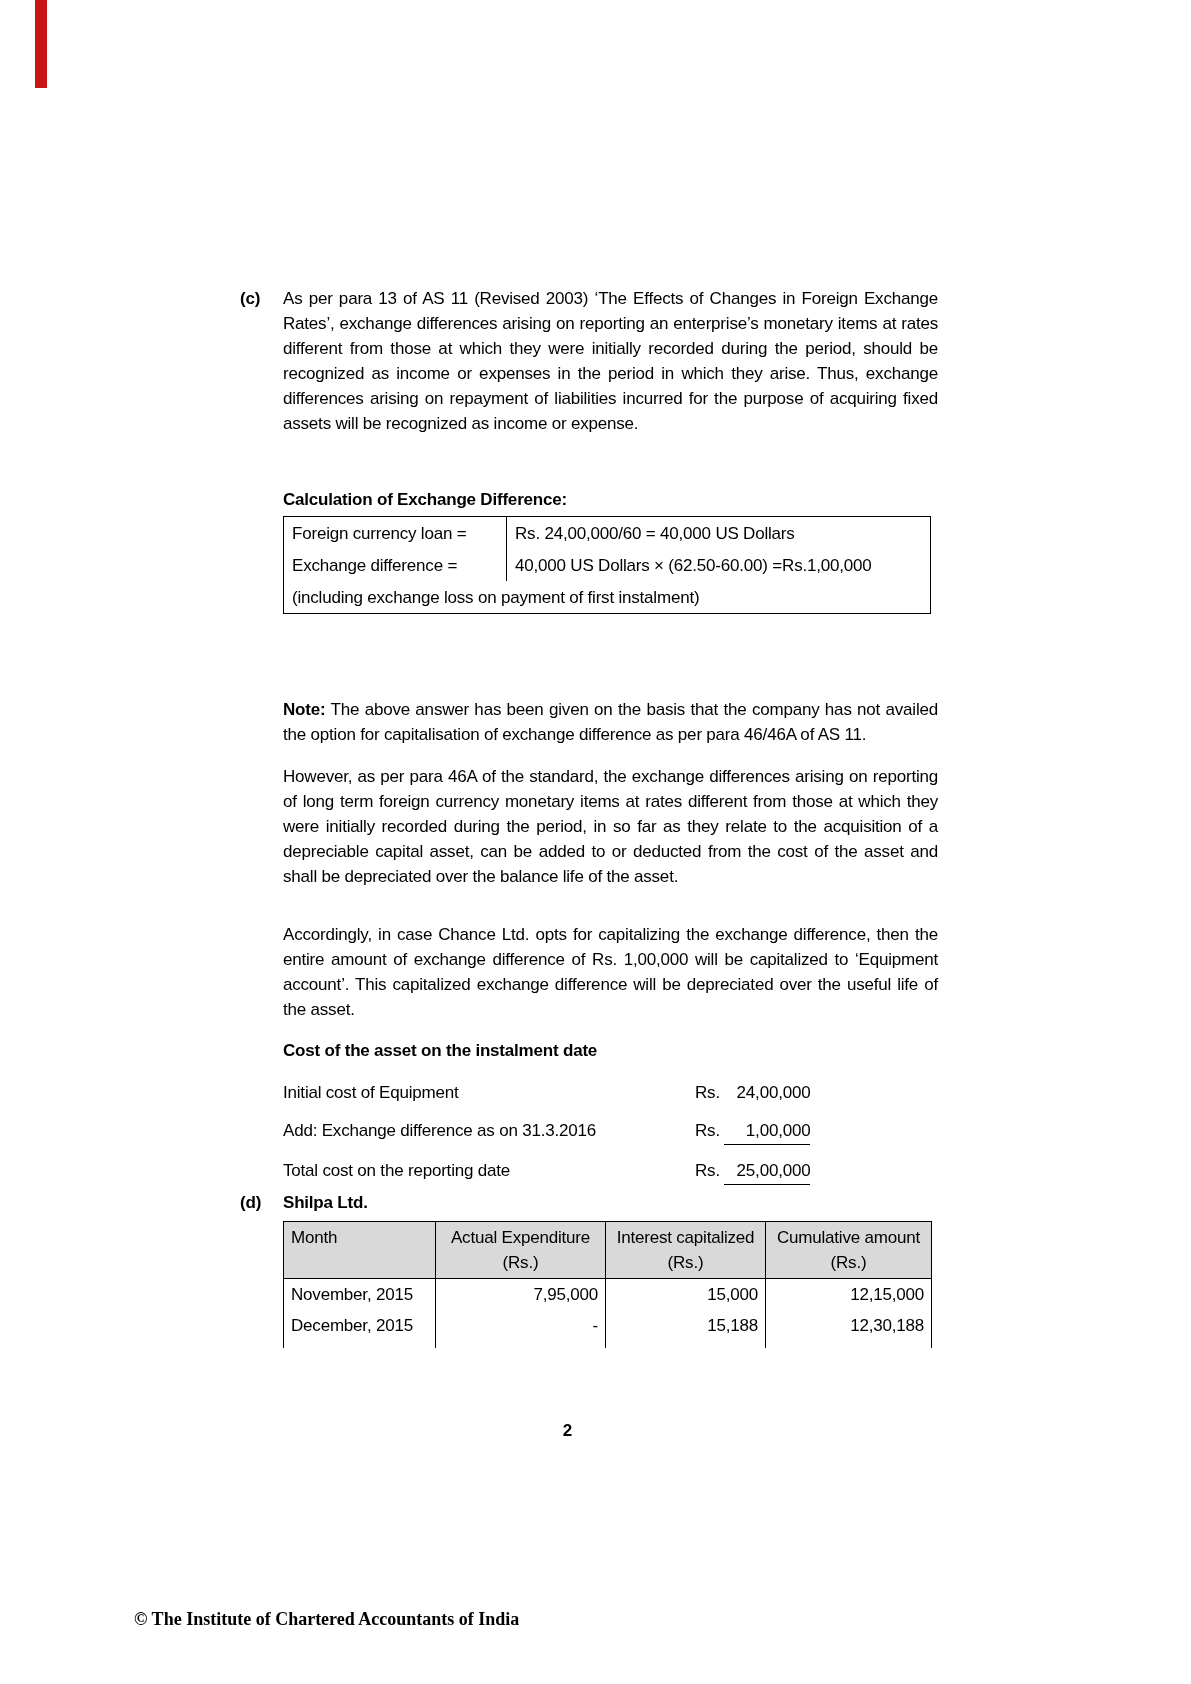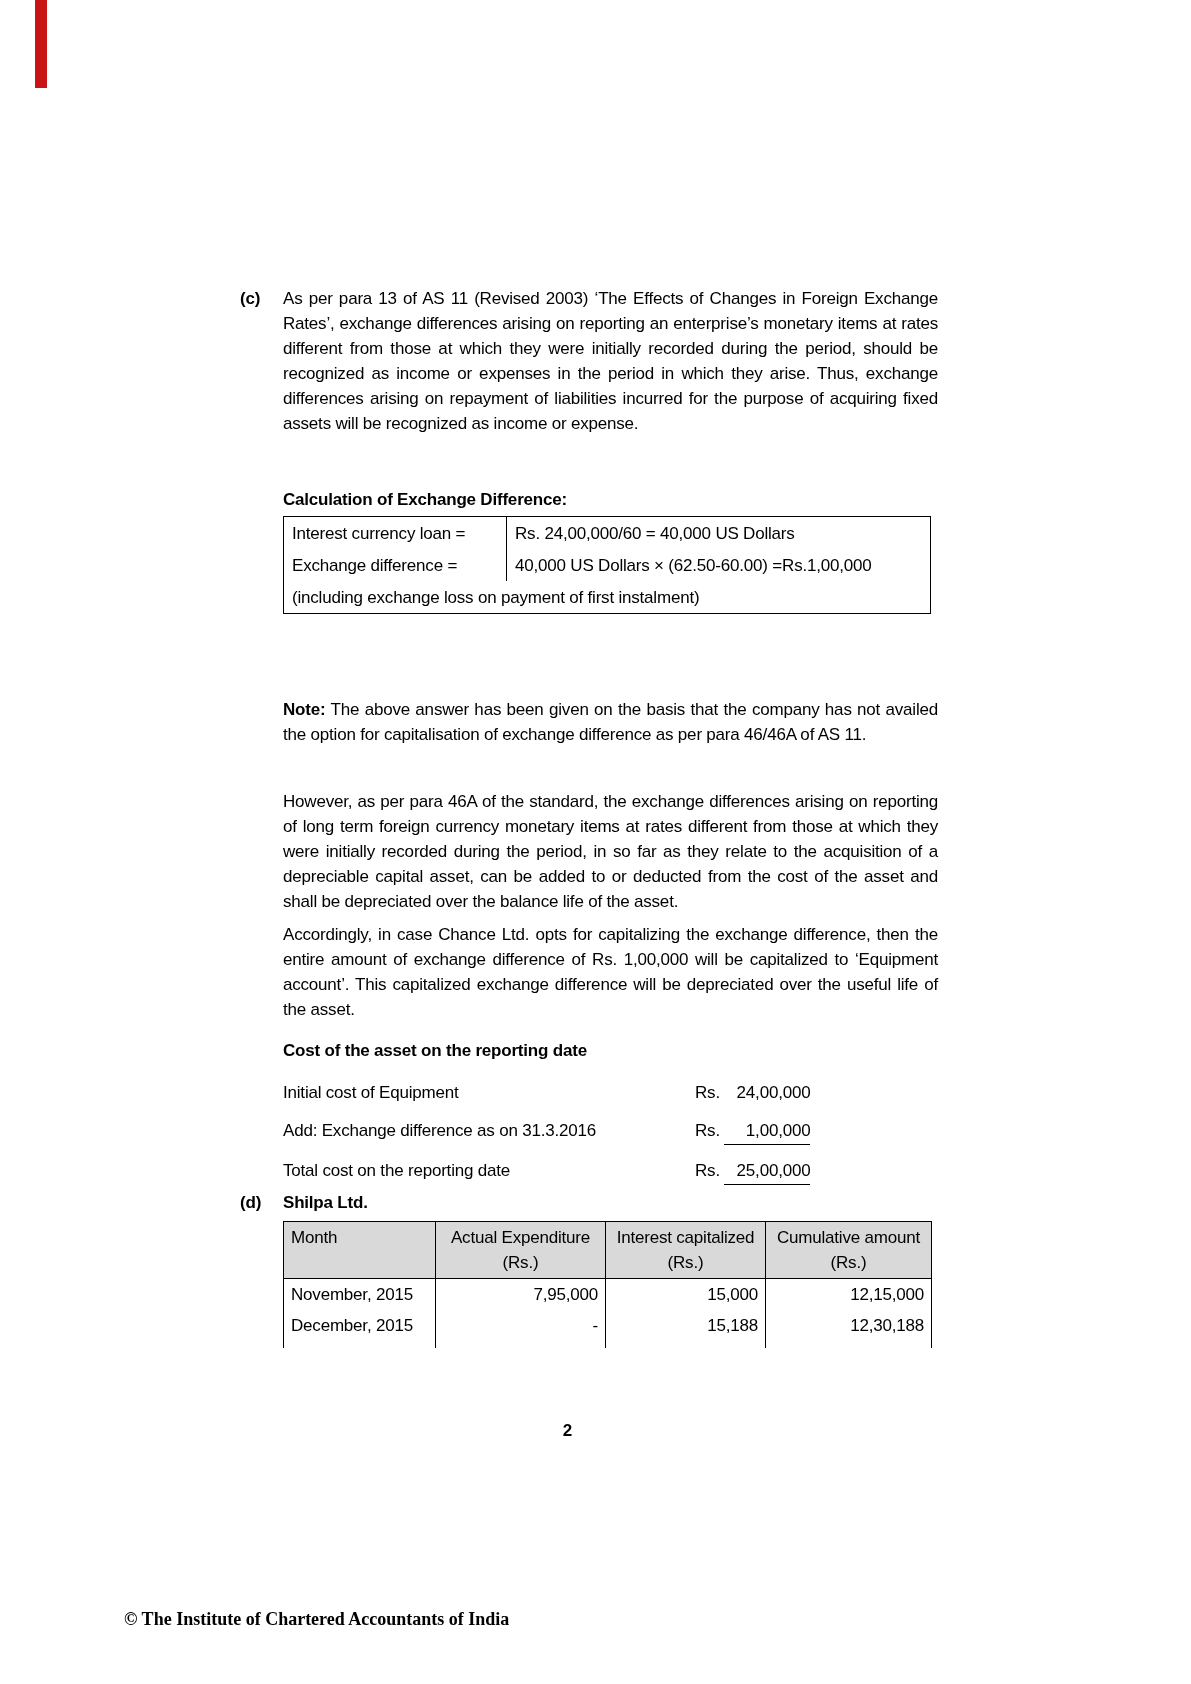--- a/index.html
+++ b/index.html
@@ -56,21 +56,21 @@
     border-right:1.6px solid #000;
     padding:3px 7px;
     text-align:right;
     vertical-align:top;
   }
   table.d-table td.c-month { text-align:left; }
   table.d-table tr.last td { padding-bottom:10px; }
 
   .page-num { position:absolute; left:240px; top:1418px; width:655px; text-align:center; font-weight:bold; }
   .footer {
-    position:absolute; left:124px; top:1606px;
+    position:absolute; left:134px; top:1606px;
     font-family:"Liberation Serif", serif;
     font-weight:bold; font-size:18px; line-height:26px; letter-spacing:0;
   }
 </style>
 </head>
 <body>
 
 <div class="page">
 
   <div class="red-bar" style="background:#c81414;"></div>
@@ -79,48 +79,48 @@
     <span class="item-label">(c)</span>
     <p class="just">As per para 13 of AS 11 (Revised 2003) ‘The Effects of Changes in Foreign Exchange Rates’, exchange differences arising on reporting an enterprise’s monetary items at rates different from those at which they were initially recorded during the period, should be recognized as income or expenses in the period in which they arise.  Thus, exchange differences arising on repayment of liabilities incurred for the purpose of acquiring fixed assets will be recognized as income or expense.</p>
   </div>
 
   <div class="block bold" style="top:487px;">Calculation of Exchange Difference:</div>
 
   <div class="block" style="top:516px;">
     <table class="calc-table">
       <tbody>
           <tr>
-        <td class="c1">Interest currency loan =</td>
+        <td class="c1">Foreign currency loan =</td>
         <td>Rs. 24,00,000/60 = 40,000 US Dollars</td>
       </tr>
       <tr>
         <td class="c1">Exchange difference =</td>
         <td>40,000 US Dollars × (62.50-60.00) =Rs.1,00,000</td>
       </tr>
       <tr>
         <td colspan="2">(including exchange loss on payment of first instalment)</td>
       </tr>
     </tbody>
       </table>
   </div>
 
 
   <div class="block" style="top:697px;">
     <p class="just"><b>Note:</b><span> The above answer has been given on the basis that the company has not availed the option for capitalisation of exchange difference as per para 46/46A of AS 11.</span></p>
   </div>
 
-  <div class="block" style="top:789px;">
+  <div class="block" style="top:764px;">
     <p class="just">However, as per para 46A of the standard, the exchange differences arising on reporting of long term foreign currency monetary items at rates different from those at which they were initially recorded during the period, in so far as they relate to the acquisition of a depreciable capital asset, can be added to or deducted from the cost of the asset and shall be depreciated over the balance life of the asset.</p>
   </div>
 
   <div class="block" style="top:922px;">
     <p class="just">Accordingly, in case Chance Ltd. opts for capitalizing the exchange difference, then the entire amount of exchange difference of Rs. 1,00,000 will be capitalized to ‘Equipment account’.  This capitalized exchange difference will be depreciated over the useful life of the asset.</p>
   </div>
 
-  <div class="block bold" style="top:1038px;">Cost of the asset on the reporting date</div>
+  <div class="block bold" style="top:1038px;">Cost of the asset on the instalment date</div>
 
   <div class="block" style="top:1080px;">
     <div class="cost-row">
       <span class="cost-label">Initial cost of Equipment</span>
       <span class="cost-cur">Rs. </span>
       <span class="cost-amt">24,00,000</span>
     </div>
     <div class="cost-row">
       <span class="cost-label">Add: Exchange difference as on 31.3.2016</span>
       <span class="cost-cur">Rs. </span>

